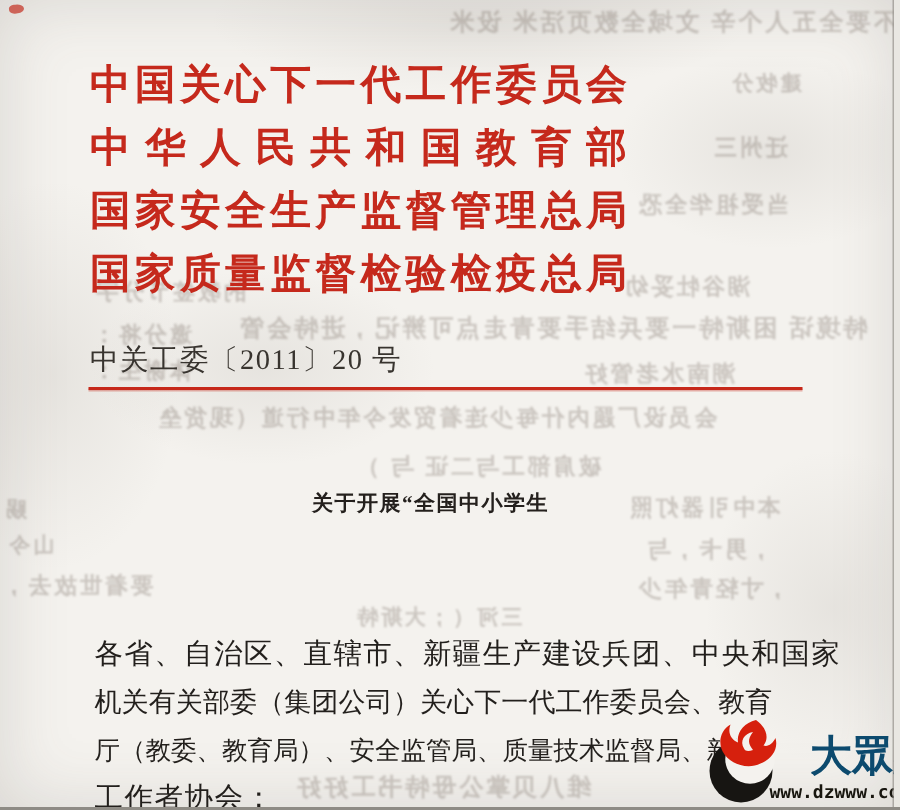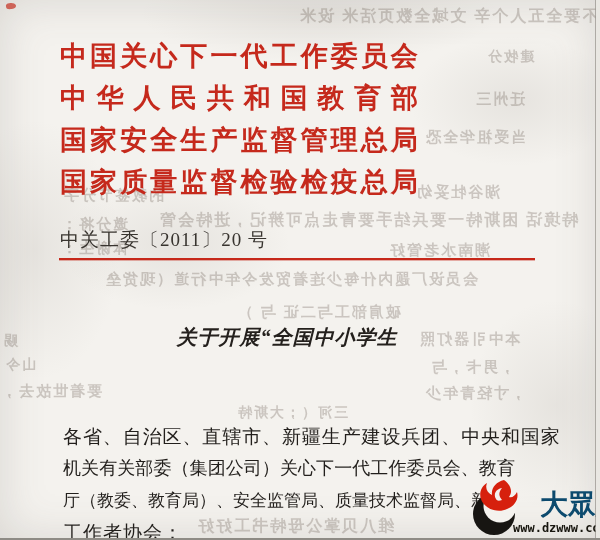--- a/index.html
+++ b/index.html
@@ -42,21 +42,21 @@
     text-align:left;font-size:19px;color:#38342f;letter-spacing:1px;
   }
   .red-rule{
     position:absolute;left:59px;top:258px;width:476px;height:2px;z-index:2;
     background:#c6281a;box-shadow:0 1px 0 rgba(198,40,26,.35);
   }
   .title{
     position:absolute;left:2px;top:325px;width:570px;z-index:2;
     text-align:center;color:#24201d;font-weight:700;
   }
-  .title-line{font-size:20px;line-height:24px;margin-bottom:11px;letter-spacing:1px;font-style:italic;}
+  .title-line{font-size:14px;line-height:24px;margin-bottom:11px;letter-spacing:1px;}
   
   .body-text{position:absolute;left:63px;top:427px;z-index:2;color:#221f1c;}
   .bl{display:flex;justify-content:space-between;white-space:nowrap;line-height:1;margin-bottom:12px;}
   .bl1{width:497px;font-size:19px;height:20px;}
   .bl2{width:452px;font-size:18px;height:20px;margin-bottom:13px;}
   .bl3{width:436px;font-size:17px;height:19px;margin-bottom:12px;}
   .bl4{display:block;font-size:19px;letter-spacing:1px;height:20px;}
   
   .logo{position:absolute;left:0;top:0;width:600px;height:540px;z-index:3;pointer-events:none;}
   .logo-svg{position:absolute;left:466px;top:476px;}

